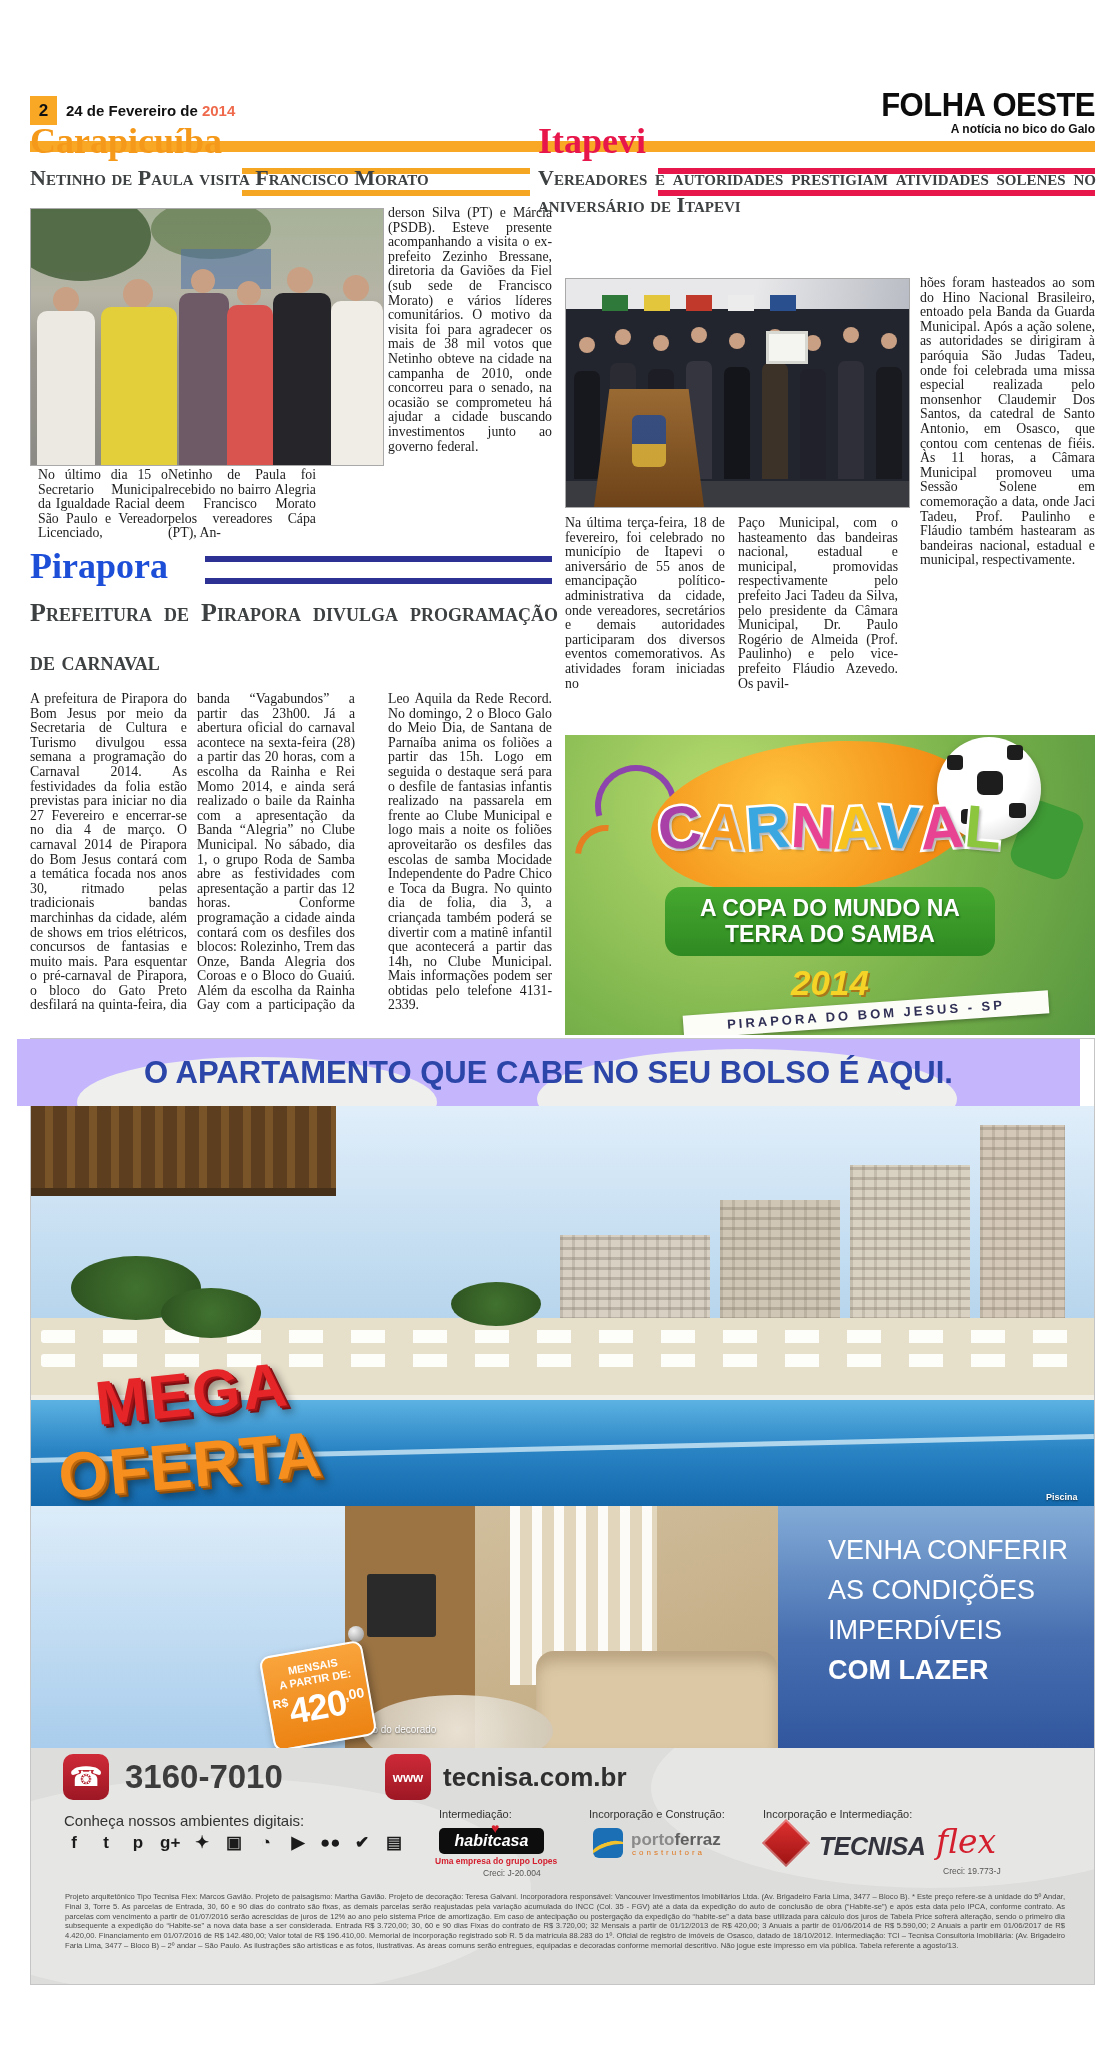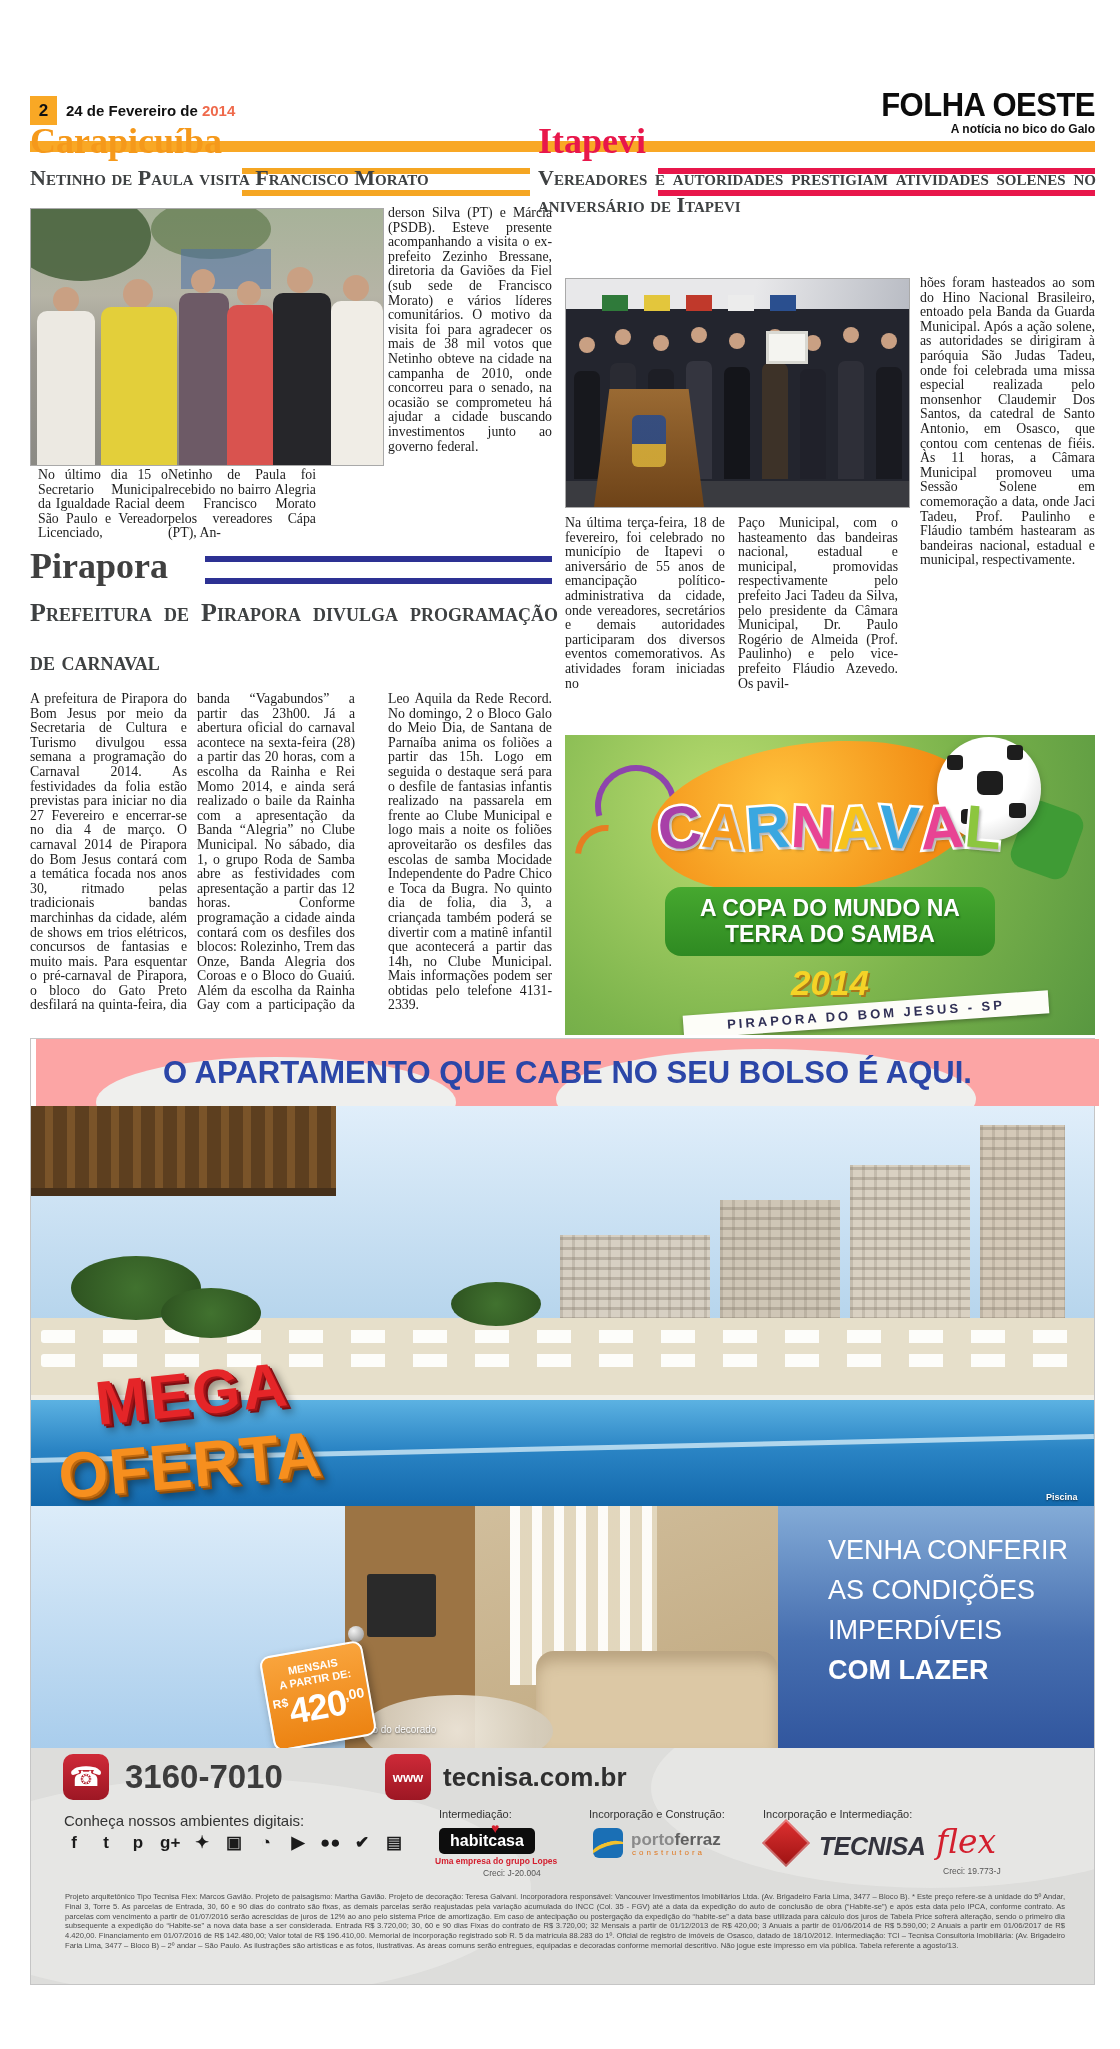--- a/index.html
+++ b/index.html
@@ -33,21 +33,21 @@
   #cara-cap1{left:38px;top:468px;width:130px;height:80px;}
   #cara-cap2{left:168px;top:468px;width:148px;height:80px;}
 
   #ita-title{left:538px;top:120px;color:#e8174b;}
   #ita-lines{left:658px;top:168px;width:437px;border-color:#e8174b;}
   #ita-head{left:538px;top:164px;width:558px;}
   #ita-col1{left:565px;top:516px;width:160px;height:212px;}
   #ita-col2{left:738px;top:516px;width:160px;height:212px;}
   #ita-col3{left:920px;top:276px;width:175px;height:448px;}
 
-  #pira-title{left:30px;top:545px;color:#404040;}
+  #pira-title{left:30px;top:545px;color:#1d4ed8;}
   #pira-lines{left:205px;top:556px;width:347px;border-color:#2d3193;}
   #pira-head{left:30px;top:588px;width:528px;font-size:26px;line-height:49px;}
   #pira-col1{left:30px;top:692px;width:157px;height:320px;}
   #pira-col2{left:197px;top:692px;width:158px;height:320px;}
   #pira-col3{left:388px;top:692px;width:164px;height:320px;}
 
   
   .photo{border:1px solid #a9a9a9;overflow:hidden;}
   #cara-photo{left:30px;top:208px;width:352px;height:256px;
      background:linear-gradient(180deg,#a7b299 0%,#b6b4a6 34%,#9b9890 55%,#8b8a84 100%);}
@@ -91,21 +91,21 @@
   #carn-year{position:absolute;left:0;top:228px;width:100%;text-align:center;
      font-size:35px;font-weight:900;font-style:italic;color:#f5d327;
      text-shadow:2px 2px 0 #a8791a;}
   #carn-ribbon{position:absolute;left:118px;top:268px;width:366px;background:#fdfdf8;
      transform:rotate(-4deg);padding:4px 0;text-align:center;color:#303056;
      font-weight:800;font-size:13px;letter-spacing:3px;box-shadow:0 2px 4px rgba(0,0,0,.3);}
 
   
   #ad-frame{left:30px;top:1038px;width:1065px;height:947px;border:1px solid #c5c5c5;
      background:#fff;box-sizing:border-box;}
-  #ad-banner{left:36px;top:1039px;width:1063px;height:67px;background:#fca5a5;overflow:hidden;}
+  #ad-banner{left:17px;top:1039px;width:1063px;height:67px;background:#c4b5fd;overflow:hidden;}
   .cloud{position:absolute;background:#efefed;border-radius:50%;}
   #ad-banner-text{position:absolute;left:0;top:16px;width:100%;text-align:center;
      font-size:31px;font-weight:900;color:#2b46a8;letter-spacing:0;}
 
   #pool{left:31px;top:1106px;width:1063px;height:400px;overflow:hidden;
      background:linear-gradient(180deg,#e0eefa 0%,#b5d4ec 55%);}
   .bldg{position:absolute;background-color:#d7d0c3;
      background-image:repeating-linear-gradient(0deg,rgba(120,110,95,.32) 0 3px,transparent 3px 10px),
                       repeating-linear-gradient(90deg,rgba(120,110,95,.22) 0 3px,transparent 3px 12px);}
   #pergola{position:absolute;left:0;top:0;width:305px;height:82px;
@@ -180,22 +180,22 @@
   #phone-number{position:absolute;left:94px;top:10px;font-size:33px;font-weight:800;color:#3c3c3c;}
   #social-label{position:absolute;left:33px;top:64px;font-size:15px;color:#333;}
   #social-row{position:absolute;left:33px;top:84px;display:flex;gap:12px;align-items:center;}
   .sicon{font-size:17px;font-weight:900;color:#1b1b1b;width:20px;text-align:center;}
   #www-icon{left:354px;top:6px;font-size:13px;font-weight:800;}
   #site-url{position:absolute;left:412px;top:14px;font-size:26px;font-weight:800;color:#2f2f2f;}
   .plabel{position:absolute;font-size:11px;color:#333;}
   #lbl-inter{left:408px;top:60px;}
   #lbl-constr{left:558px;top:60px;}
   #lbl-incinter{left:732px;top:60px;}
-  #habitcasa{position:absolute;left:408px;top:80px;width:96px;height:26px;background:#0d0d0d;
-     border-radius:5px;color:#fff;font-weight:800;font-size:16px;
+  #habitcasa{position:absolute;left:408px;top:80px;width:105px;height:26px;background:#0d0d0d;
+     border-radius:5px;color:#fff;font-weight:800;font-style:italic;font-size:16px;
      display:flex;align-items:center;justify-content:center;}
   #hc-heart{position:absolute;left:460px;top:72px;color:#d31f2e;font-size:14px;}
   #hc-sub{position:absolute;left:404px;top:108px;font-size:8.5px;font-weight:800;color:#d31f2e;}
   #hc-creci{position:absolute;left:452px;top:120px;font-size:8.5px;color:#555;}
   #pf-box{position:absolute;left:562px;top:80px;width:30px;height:30px;border-radius:6px;
      background:#1a6fb5;overflow:hidden;}
   #pf-swoosh{position:absolute;left:-4px;top:14px;width:40px;height:18px;border-radius:50%;
      border-top:4px solid #f2c12e;transform:rotate(-18deg);}
   #pf-text{position:absolute;left:600px;top:82px;font-size:17px;font-weight:800;color:#8a8a8a;}
   #pf-text b{color:#5f5f5f;}

